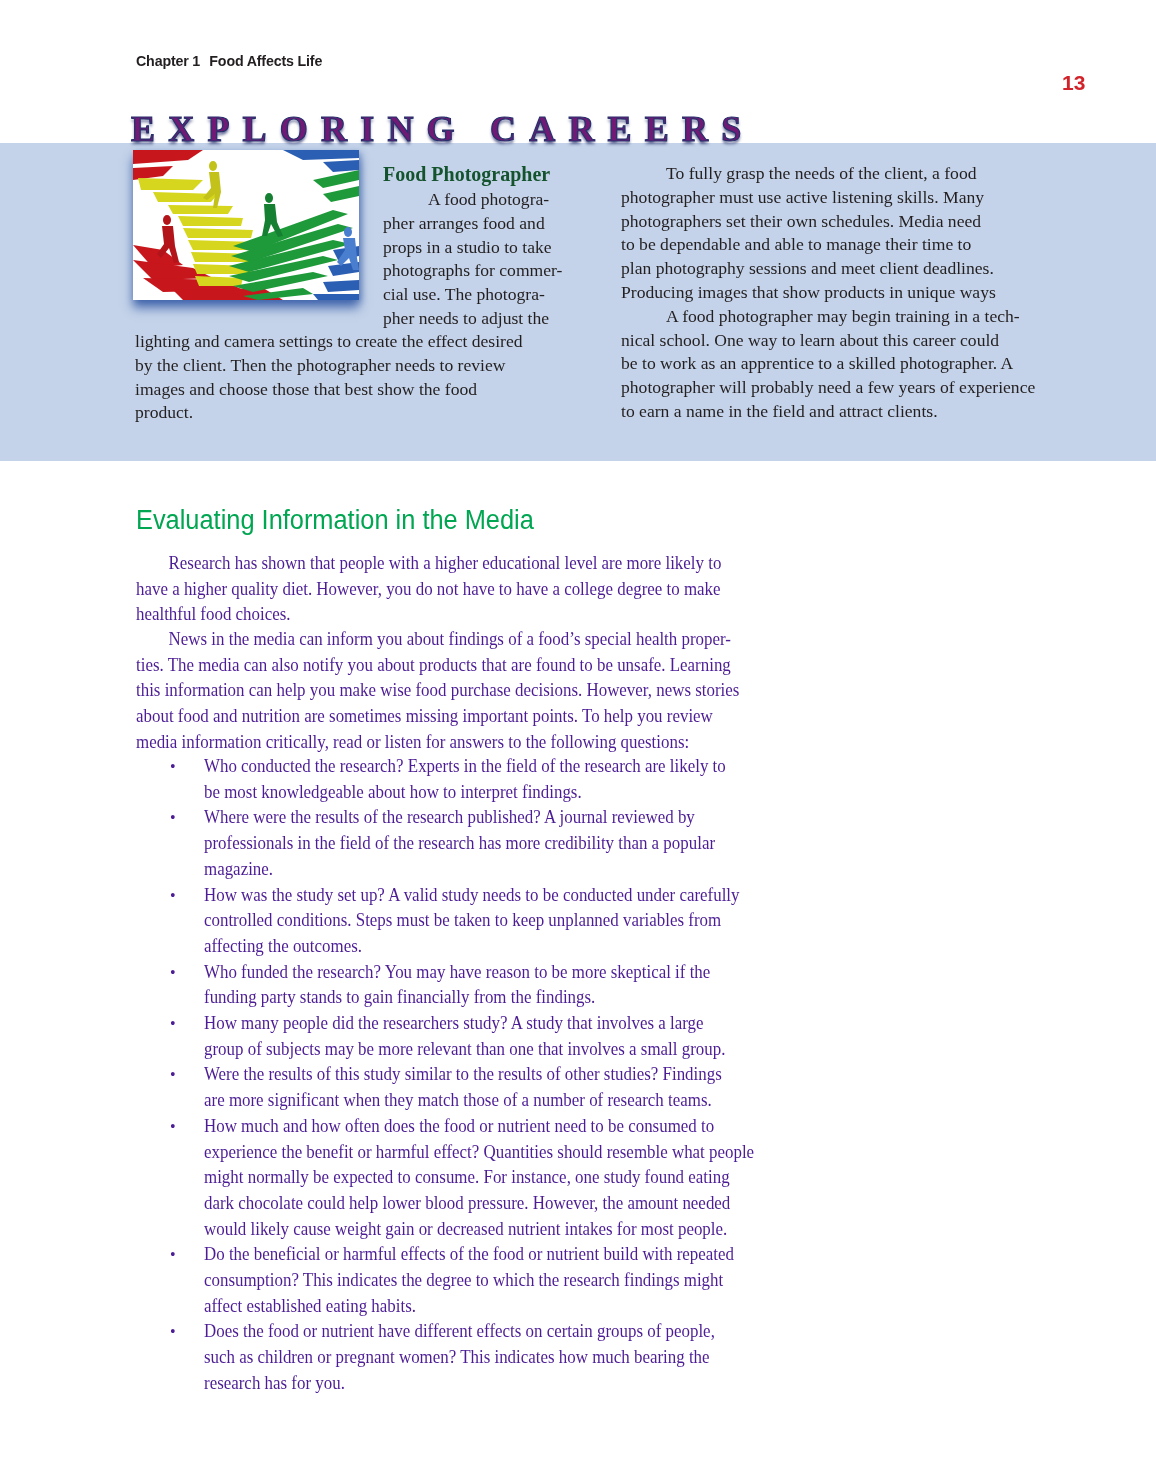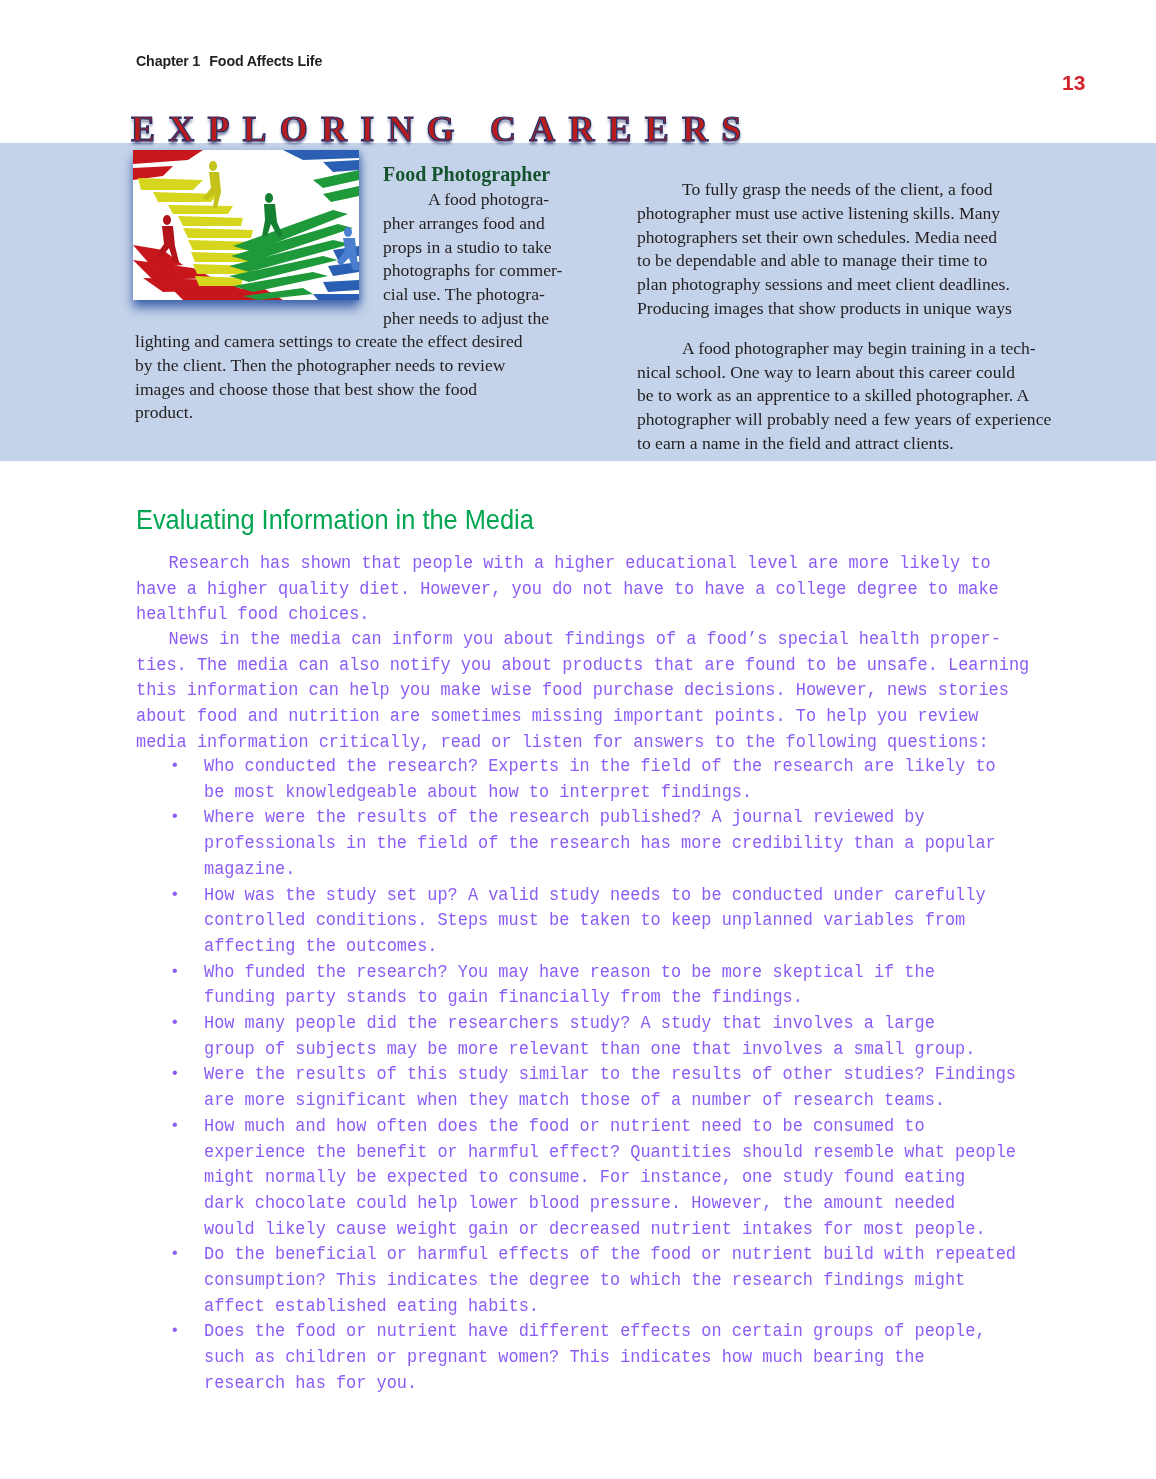--- a/index.html
+++ b/index.html
@@ -19,21 +19,21 @@
     font-family: "Liberation Sans", sans-serif; font-weight: bold;
     font-size: 21px; color: #d2232a; margin-top: 24px;
   }
   .band {
     position: absolute; left: 0; top: 143px; width: 1156px; height: 318px;
     background: #c4d3e9;
   }
   .feature-title {
     position: absolute; left: 131px; top: 111px;
     font-family: "Liberation Serif", serif; font-weight: bold;
-    font-size: 36px; color: #b91c1c; letter-spacing: 13.2px;
+    font-size: 36px; color: #701a75; letter-spacing: 13.2px;
     -webkit-text-stroke: 1.2px #24316b;
     text-shadow: 0 3px 3px rgba(40,50,110,0.75);
     white-space: nowrap; line-height: 1;
   }
   .career-photo {
     position: absolute; left: 133px; top: 150px; width: 226px; height: 150px;
     background: #ffffff; overflow: hidden;
     box-shadow: 0 8px 10px rgba(40,80,160,0.75), 2px 2px 6px rgba(40,80,160,0.4);
   }
   .career-photo svg { display: block; }
@@ -42,33 +42,33 @@
     color: #231f20;
   }
   .career-heading {
     position: absolute; left: 383px; top: 163px;
     font-family: "Liberation Serif", serif; font-weight: bold;
     font-size: 20px; color: #14532d;
   }
   .col1-wrap {
     position: absolute; left: 383px; top: 188px; width: 222px;
   }
-  .col1-wrap p, .col1-lower p, .col2 p { margin: 16px; }
+  .col1-wrap p, .col1-lower p, .col2 p { margin: 0; }
   .col1-lower { position: absolute; left: 135px; top: 330px; width: 470px; }
   .col2 { position: absolute; left: 621px; top: 162px; width: 470px; }
   .line { display: block; white-space: nowrap; }
 
   .section-heading {
     position: absolute; left: 136px; top: 505px;
     font-family: "Liberation Sans", sans-serif; font-size: 27px; color: #00a651;
     transform: scaleX(0.94); transform-origin: left center; white-space: nowrap;
   }
   .body-sans {
-    font-family: Liberation Mono, monospace; font-size: 18.2px; line-height: 25.7px;
-    color: #8b5cf6;
+    font-family: Liberation Serif, serif; font-size: 18.2px; line-height: 25.7px;
+    color: #4c1d95;
   }
   .para { position: absolute; left: 136px; width: 780px; }
   .para .line { transform: scaleX(0.93); transform-origin: left center; }
   .para .first { padding-left: 35px; }
   .bullets { position: absolute; left: 136px; top: 754px; width: 780px; margin: 0; padding: 0; list-style: none; }
   .bullet-item { position: relative; padding-left: 68px; }
   .bullet-item .dot {
     position: absolute; left: 34px; top: 0; font-size: 16px;
   }
   .bullet-item .line { transform: scaleX(0.93); transform-origin: left center; }

